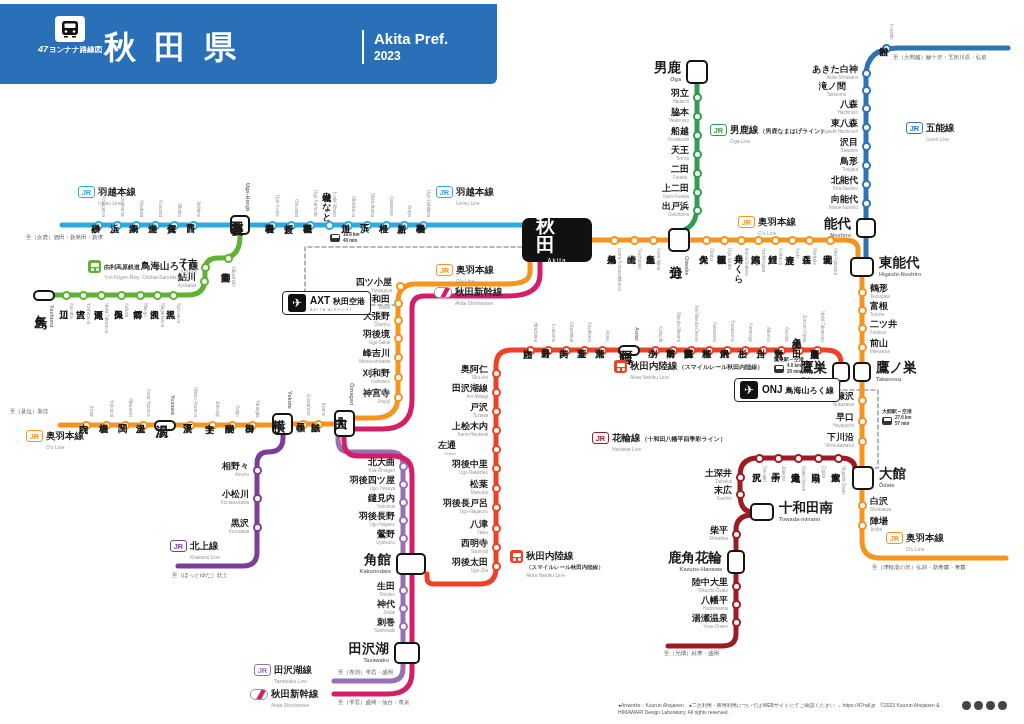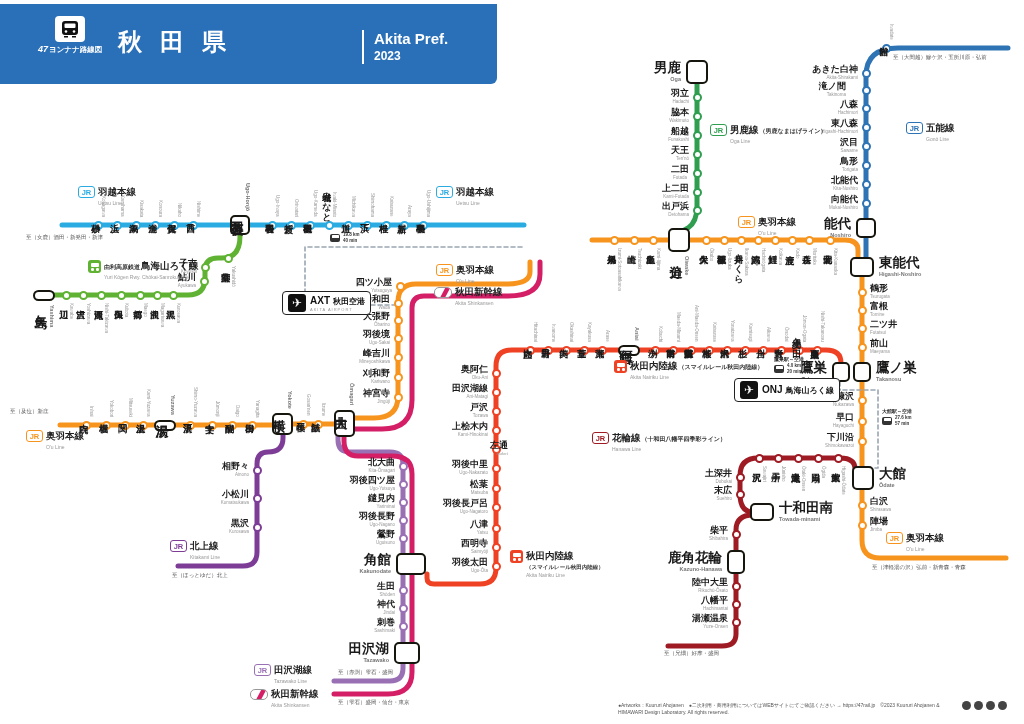--- a/index.html
+++ b/index.html
@@ -5,21 +5,21 @@
   html,body{margin:0;padding:0;background:#fff;}
   .stage{position:relative;width:1024px;height:724px;overflow:hidden;background:#fff;
          font-family:"Liberation Sans","DejaVu Sans",sans-serif;-webkit-font-smoothing:antialiased;}
   
   .header{position:absolute;left:0;top:4px;width:497px;height:80px;background:#2a70b8;
           border-radius:0 0 6px 0;display:flex;align-items:center;}
   .logo{position:absolute;left:38px;top:12px;width:64px;text-align:center;color:#fff;}
   .logo .tbox{width:30px;height:26px;background:#fff;border-radius:4px;margin:0 auto 2px;display:flex;align-items:center;justify-content:center;}
   .logo .ltxt{font-size:7.5px;font-weight:bold;white-space:nowrap;}
   .logo .lnum{font-style:italic;font-size:9px;margin-right:1px;}
-  .title{position:absolute;left:118px;top:22px;color:#fff;font-size:24px;font-weight:bold;letter-spacing:18px;white-space:nowrap;}
+  .title{position:absolute;left:104px;top:22px;color:#fff;font-size:32px;font-weight:bold;letter-spacing:18px;white-space:nowrap;}
   .hdiv{position:absolute;left:362px;top:26px;width:2px;height:34px;background:#fff;}
   .hen{position:absolute;left:374px;top:26px;color:#fff;}
   .hen .e1{font-size:15px;font-weight:bold;}
   .hen .e2{font-size:12px;font-weight:bold;margin-top:2px;}
   
   svg.rails{position:absolute;left:0;top:0;}
   #layer{position:absolute;left:0;top:0;width:1024px;height:724px;}
   
   .st-dot{position:absolute;width:9px;height:9px;box-sizing:border-box;background:#fff;border:2px solid #333;border-radius:50%;}
   .st-pill{position:absolute;width:22px;height:11px;box-sizing:border-box;background:#fff;border:2px solid #16160e;border-radius:6px;}
@@ -741,21 +741,21 @@
       <div class="hlab hl" style="top: 411px; transform: translateY(-50%); right: 536px;">
         <div class="k">戸沢</div>
         <div class="r">Tozawa</div>
       </div>
       <div class="st-dot" style="left: 491.5px; top: 425.5px; border-color: rgb(239, 65, 35);"></div>
       <div class="hlab hl" style="top: 430px; transform: translateY(-50%); right: 536px;">
         <div class="k">上桧木内</div>
         <div class="r">Kami-Hinokinai</div>
       </div>
       <div class="st-dot" style="left: 491.5px; top: 444.5px; border-color: rgb(239, 65, 35);"></div>
-      <div class="hlab hl" style="top: 449px; transform: translateY(-50%); right: 516px; font-family: Liberation Serif, serif;">
+      <div class="hlab hl" style="top: 449px; transform: translateY(-50%); right: 568px; font-family: Liberation Serif, serif;">
         <div class="k">左通</div>
         <div class="r">Sadōri</div>
       </div>
       <div class="st-dot" style="left: 491.5px; top: 463.5px; border-color: rgb(239, 65, 35);"></div>
       <div class="hlab hl" style="top: 468px; transform: translateY(-50%); right: 536px;">
         <div class="k">羽後中里</div>
         <div class="r">Ugo-Nakazato</div>
       </div>
       <div class="st-dot" style="left: 491.5px; top: 483.5px; border-color: rgb(239, 65, 35);"></div>
       <div class="hlab hl" style="top: 488px; transform: translateY(-50%); right: 536px;">
@@ -839,20 +839,24 @@
       </div>
       <div class="st-dot" style="left: 731.5px; top: 599.5px; border-color: rgb(158, 27, 35);"></div>
       <div class="hlab hl" style="top: 604px; transform: translateY(-50%); right: 296px;">
         <div class="k">八幡平</div>
         <div class="r">Hachimantai</div>
       </div>
       <div class="st-dot" style="left: 731.5px; top: 617.5px; border-color: rgb(158, 27, 35);"></div>
       <div class="hlab hl" style="top: 622px; transform: translateY(-50%); right: 296px;">
         <div class="k">湯瀬温泉</div>
         <div class="r">Yuze-Onsen</div>
+      </div>
+      <div class="terminal" style="left: 522px; top: 218px; width: 70px; height: 44px;">
+        <div class="k">秋田</div>
+        <div class="r">Akita</div>
       </div>
       <div class="badge" style="left: 78px; top: 186px;">
         <div class="jrbox" style="border-color: rgb(42, 171, 226); color: rgb(42, 171, 226);">JR</div>
         <div class="bcol">
           <div class="brow">
             <div class="btitle">羽越本線</div>
           </div>
           <div class="bsub">Uetsu Line</div>
         </div>
       </div>

